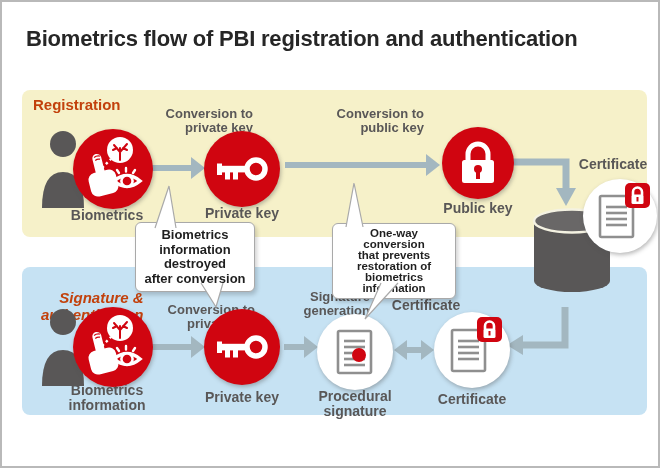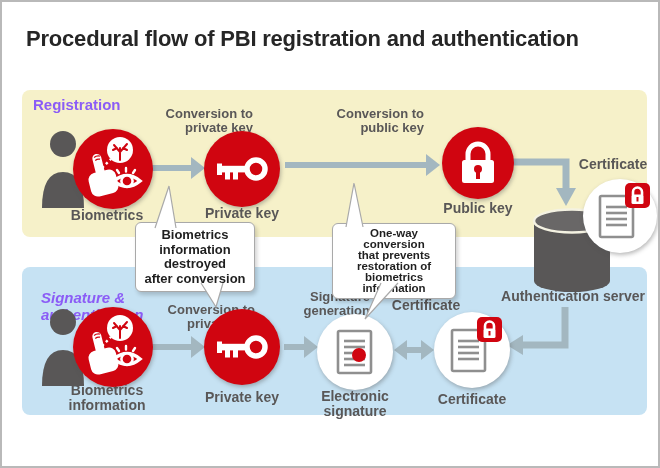--- a/index.html
+++ b/index.html
@@ -10,21 +10,21 @@
   #stage{
     position:relative;width:656px;height:464px;margin:0 auto;
     background:#fff;border:2px solid #b9b9b9;overflow:hidden;
     font-family:"Liberation Sans","DejaVu Sans",sans-serif;
   }
   .abs{position:absolute;}
   #title{left:24px;top:24px;width:620px;font-size:22px;font-weight:bold;color:var(--dark);letter-spacing:-0.2px;}
   .panel{border-radius:8px;}
   #panel-reg{left:20px;top:88px;width:625px;height:147px;background:var(--yellow);}
   #panel-sig{left:20px;top:265px;width:625px;height:148px;background:var(--blue);}
-  .sec-h{font-size:15px;line-height:17px;font-weight:bold;color:#8b5cf6;white-space:pre-line;}
+  .sec-h{font-size:15px;line-height:17px;font-weight:bold;color:#c2410c;white-space:pre-line;text-align:right;}
   .lbl{font-size:14px;line-height:15px;font-weight:bold;color:var(--gray);text-align:center;white-space:pre-line;width:130px;}
   .conv{font-size:13px;line-height:14px;font-weight:bold;color:var(--gray);text-align:right;white-space:pre-line;width:130px;}
   .circle{border-radius:50%;box-shadow:1px 2px 4px rgba(80,80,80,.4);}
   .redc{background:var(--red);}
   .whitec{background:#fff;}
   .arrow{height:22px;}
   .arrow .shaft{position:absolute;left:0;right:12px;top:8px;height:6px;background:var(--arrow);}
   .arrow .head{position:absolute;right:0;top:0;width:0;height:0;border-top:11px solid transparent;border-bottom:11px solid transparent;border-left:14px solid var(--arrow);}
   .dblarrow{height:20px;}
   .dblarrow .shaft{position:absolute;left:10px;right:10px;top:7px;height:6px;background:var(--arrow);}
@@ -35,21 +35,21 @@
   #callout-left{left:133px;top:220px;width:114px;font-size:13px;line-height:14.5px;padding:5px 2px;}
   #callout-right{left:330px;top:221px;width:102px;font-size:11.5px;line-height:11px;padding:4px 10px;}
   .tail{z-index:7;}
   svg{display:block;}
 </style>
 </head>
 <body>
 
 <div id="stage">
 
-  <div class="abs" id="title">Procedural flow of PBI registration and authentication</div>
+  <div class="abs" id="title">Biometrics flow of PBI registration and authentication</div>
 
   <div class="abs panel" id="panel-reg"></div>
   <div class="abs panel" id="panel-sig"></div>
 
   <div class="abs sec-h" style="left:31px;top:94px;">Registration</div>
   <div class="abs sec-h" style="left:39px;top:287px;font-style:italic;">Signature &amp;
 authentication</div>
 
   <div class="abs" style="left:36px;top:128px;z-index:2;">
     <svg width="54" height="78" viewBox="0 0 54 78">
@@ -123,21 +123,20 @@
     </svg>
   </div>
   <div class="abs lbl" style="left:546px;top:155px;">Certificate</div>
 
   <div class="abs" style="left:527px;top:205px;z-index:3;">
     <svg width="86" height="88" viewBox="0 0 86 88">
       <path d="M5,14 v60 a38,11 0 0 0 76,0 v-60 Z" fill="#595757"></path>
       <ellipse cx="43" cy="14" rx="38" ry="11.5" fill="#696767" stroke="#f4f2e2" stroke-width="2.5"></ellipse>
     </svg>
   </div>
-  <div class="abs lbl" style="left:491px;top:287px;width:160px;">Authentication server</div>
 
   <div class="abs circle whitec" style="left:581px;top:177px;width:74px;height:74px;z-index:4;">
     <svg width="74" height="74" viewBox="0 0 74 74">
       <rect x="17" y="17" width="33" height="41" rx="1.5" fill="#fff" stroke="#8f8f8f" stroke-width="2.6"></rect>
       <g stroke="#8f8f8f" stroke-width="2.6">
         <line x1="23" y1="28" x2="44" y2="28"></line>
           <line x1="23" y1="34" x2="44" y2="34"></line>
         <line x1="23" y1="40" x2="44" y2="40"></line>
           <line x1="23" y1="46" x2="44" y2="46"></line>
       </g>
@@ -242,21 +241,21 @@
       <g stroke="#8f8f8f" stroke-width="2.6">
         <line x1="27" y1="27" x2="48" y2="27"></line>
           <line x1="27" y1="33" x2="48" y2="33"></line>
         <line x1="27" y1="39" x2="48" y2="39"></line>
           <line x1="27" y1="45" x2="48" y2="45"></line>
         <line x1="27" y1="51" x2="48" y2="51"></line>
       </g>
       <circle cx="42" cy="41" r="7" fill="#d00510"></circle>
     </svg>
   </div>
-  <div class="abs lbl" style="left:288px;top:387px;">Electronic
+  <div class="abs lbl" style="left:288px;top:387px;">Procedural
 signature</div>
 
   <div class="abs dblarrow" style="left:392px;top:338px;width:40px;z-index:2;">
     <div class="shaft"></div>
       <div class="headl"></div>
       <div class="headr"></div>
   </div>
   <div class="abs lbl" style="left:359px;top:296px;">Certificate</div>
 
   <div class="abs circle whitec" style="left:432px;top:310px;width:76px;height:76px;z-index:3;">

